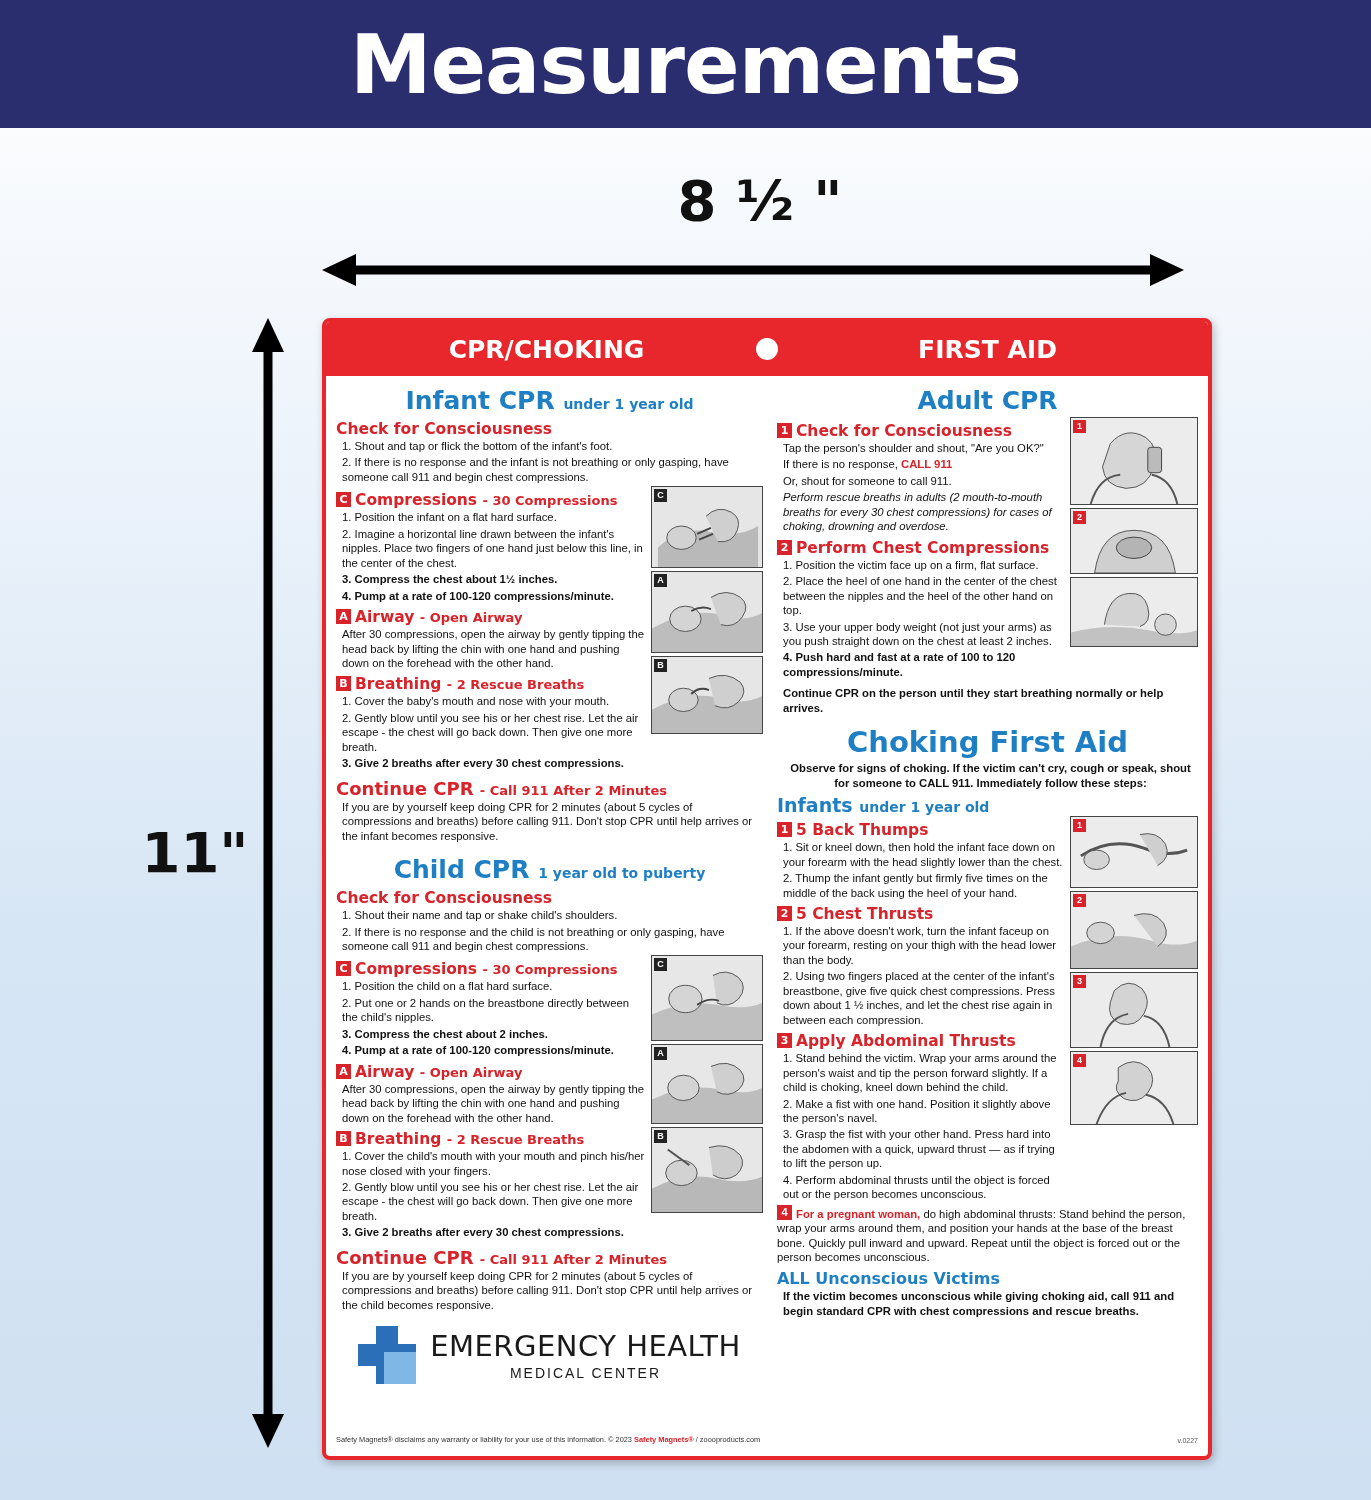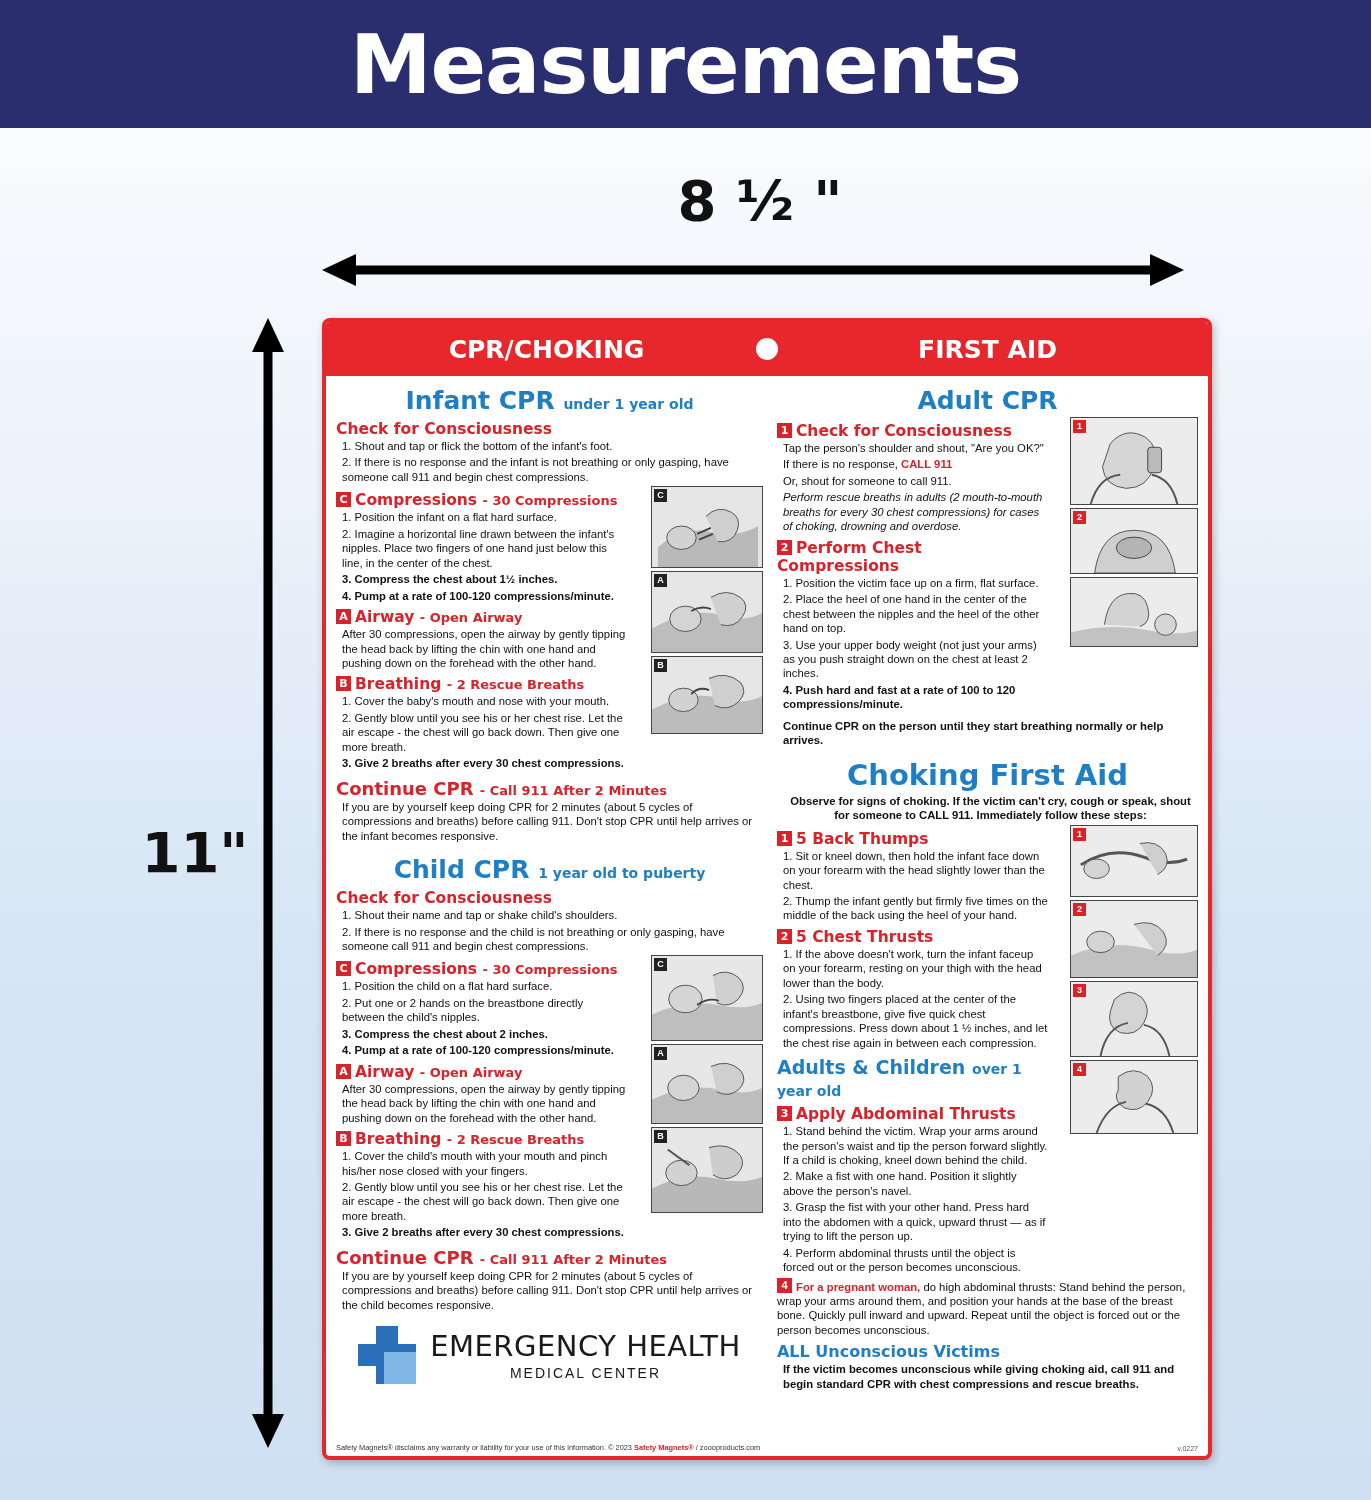--- a/index.html
+++ b/index.html
@@ -62,21 +62,21 @@
   h3.blue { margin:5px 0 1px 0; color:#1f7fc4; font-size:16px; font-weight:bold; font-family:"DejaVu Sans", sans-serif;}
   .lbl-box {
     display:inline-block; background:#d8232a; color:#fff; font-weight:bold;
     width:15px; height:15px; line-height:15px; text-align:center; font-size:11px;
     margin-right:4px; vertical-align:2px;
   }
   p.body { font-size:11.3px; line-height:1.28; color:#111; margin:1px 0 2px 6px; }
   p.ital { font-style:italic; }
   .bold { font-weight:bold; }
   .redtxt { color:#d8232a; font-weight:bold; }
-  .row { display:flex; gap:22px; }
+  .row { display:flex; gap:4px; }
   .txtcol { flex:1; }
   .imgcol { width:112px; flex:none; }
   .imgcol.wide { width:128px; }
   .photo {
     position:relative; width:100%; border:1px solid #444; margin-bottom:3px;
     background: repeating-linear-gradient(135deg,#cfcfcf 0 3px,#bdbdbd 3px 6px);
     overflow:hidden;
   }
   .photo .badge {
     position:absolute; top:2px; left:2px; width:13px; height:13px; background:#d8232a;
@@ -84,21 +84,21 @@
   }
   .photo .badge.dk { background:#222; }
   .sketch { display:block; width:100%; height:100%; }
   
   .logo-row { display:flex; align-items:center; justify-content:center; margin:14px 0 4px 0; }
   .cross { width:58px; height:58px; position:relative; margin-right:14px; }
   .cross .c1 { position:absolute; background:#2b6fb8; }
   .brand-name { color:#1a1a1a; font-size:29px; font-weight:normal; letter-spacing:0.5px; font-family:"DejaVu Sans", sans-serif;}
   .brand-sub { color:#1a1a1a; font-size:14px; letter-spacing:2px; text-align:center; margin-top:2px;}
   .disclaimer {
-    position:absolute; bottom:4px; left:10px; right:10px;
+    position:absolute; bottom:12px; left:10px; right:10px;
     font-size:7.4px; color:#333;
   }
   .disclaimer .rev { position:absolute; right:0; bottom:0; font-size:7px; color:#555;}
   .center { text-align:center; }
 </style>
 </head>
 <body>
 
 <div class="banner">
   <h1>Measurements</h1>
@@ -345,39 +345,39 @@
             </svg>
           </div>
         </div>
       </div>
 
       <p class="body redtxt" style="margin-top:5px">Continue CPR on the person until they start breathing normally or help arrives.</p>
 
       <h2 class="sec" style="font-size:29px; margin-top:10px">Choking First Aid</h2>
       <p class="body center redtxt">Observe for signs of choking. If the victim can't cry, cough or speak, shout for someone to CALL 911. Immediately follow these steps:</p>
 
+      <h2 class="sec left" style="font-size:19px; margin-bottom:0">
+        <span>Infants</span>
+        <span class="sub">under 1 year old</span>
+      </h2>
 
       <div class="row">
         <div class="txtcol">
           <h3 class="red">
             <span class="lbl-box">1</span><span>5 Back Thumps</span>
           </h3>
           <p class="body">1. Sit or kneel down, then hold the infant face down on your forearm with the head slightly lower than the chest.</p>
           <p class="body">2. Thump the infant gently but firmly five times on the middle of the back using the heel of your hand.</p>
 
           <h3 class="red">
             <span class="lbl-box">2</span><span>5 Chest Thrusts</span>
           </h3>
           <p class="body">1. If the above doesn't work, turn the infant faceup on your forearm, resting on your thigh with the head lower than the body.</p>
           <p class="body">2. Using two fingers placed at the center of the infant's breastbone, give five quick chest compressions. Press down about 1 ½ inches, and let the chest rise again in between each compression.</p>
 
-          <h2 class="sec left" style="font-size:19px; margin-top:6px; margin-bottom:0">
-            <span>Adults &amp; Children</span>
-            <span class="sub">over 1 year old</span>
-          </h2>
 
           <h3 class="red">
             <span class="lbl-box">3</span><span>Apply Abdominal Thrusts</span>
           </h3>
           <p class="body">1. Stand behind the victim. Wrap your arms around the person's waist and tip the person forward slightly. If a child is choking, kneel down behind the child.</p>
           <p class="body">2. Make a fist with one hand. Position it slightly above the person's navel.</p>
           <p class="body">3. Grasp the fist with your other hand. Press hard into the abdomen with a quick, upward thrust — as if trying to lift the person up.</p>
           <p class="body">4. Perform abdominal thrusts until the object is forced out or the person becomes unconscious.</p>
         </div>
 

